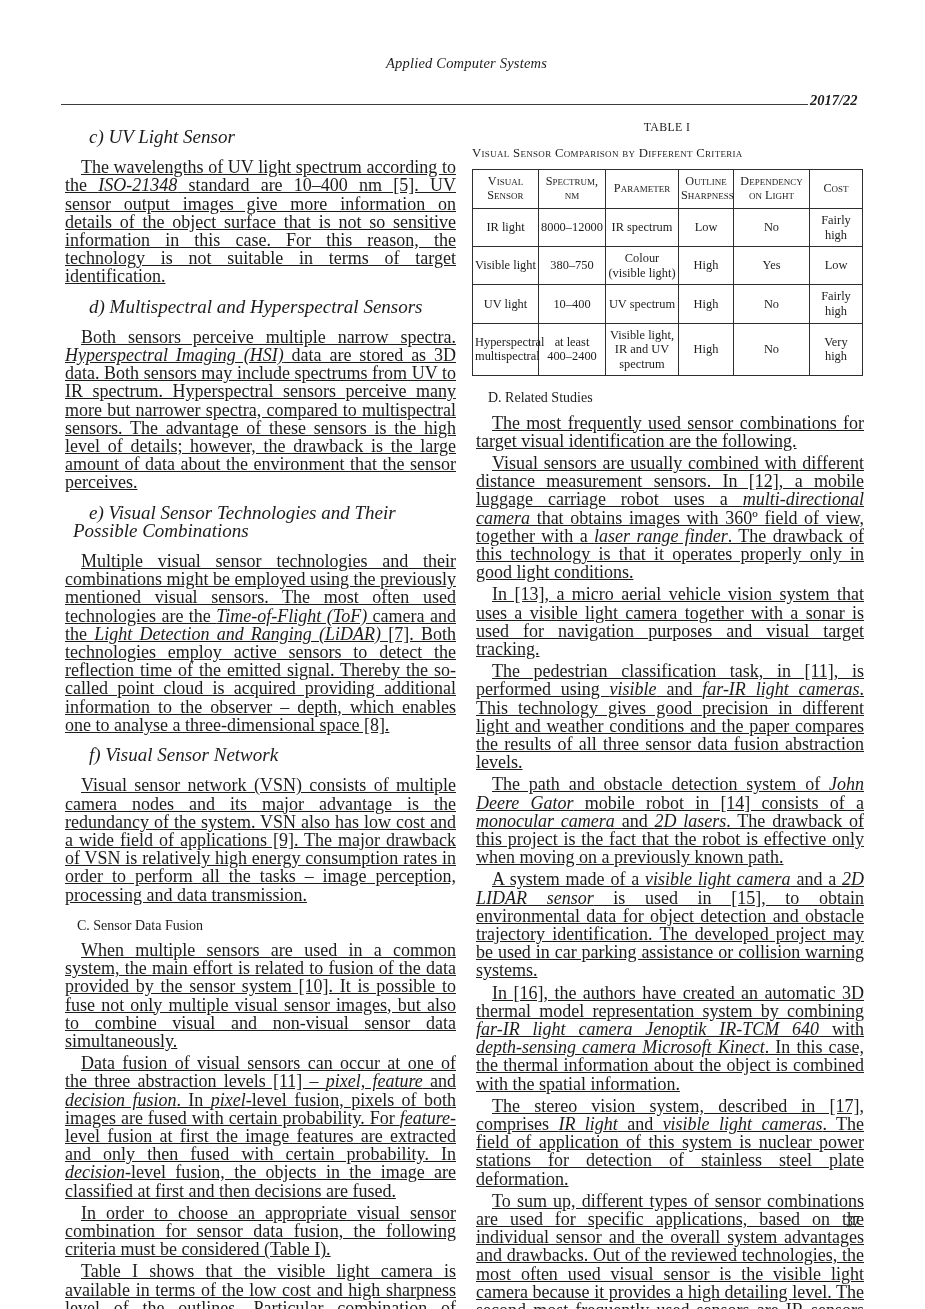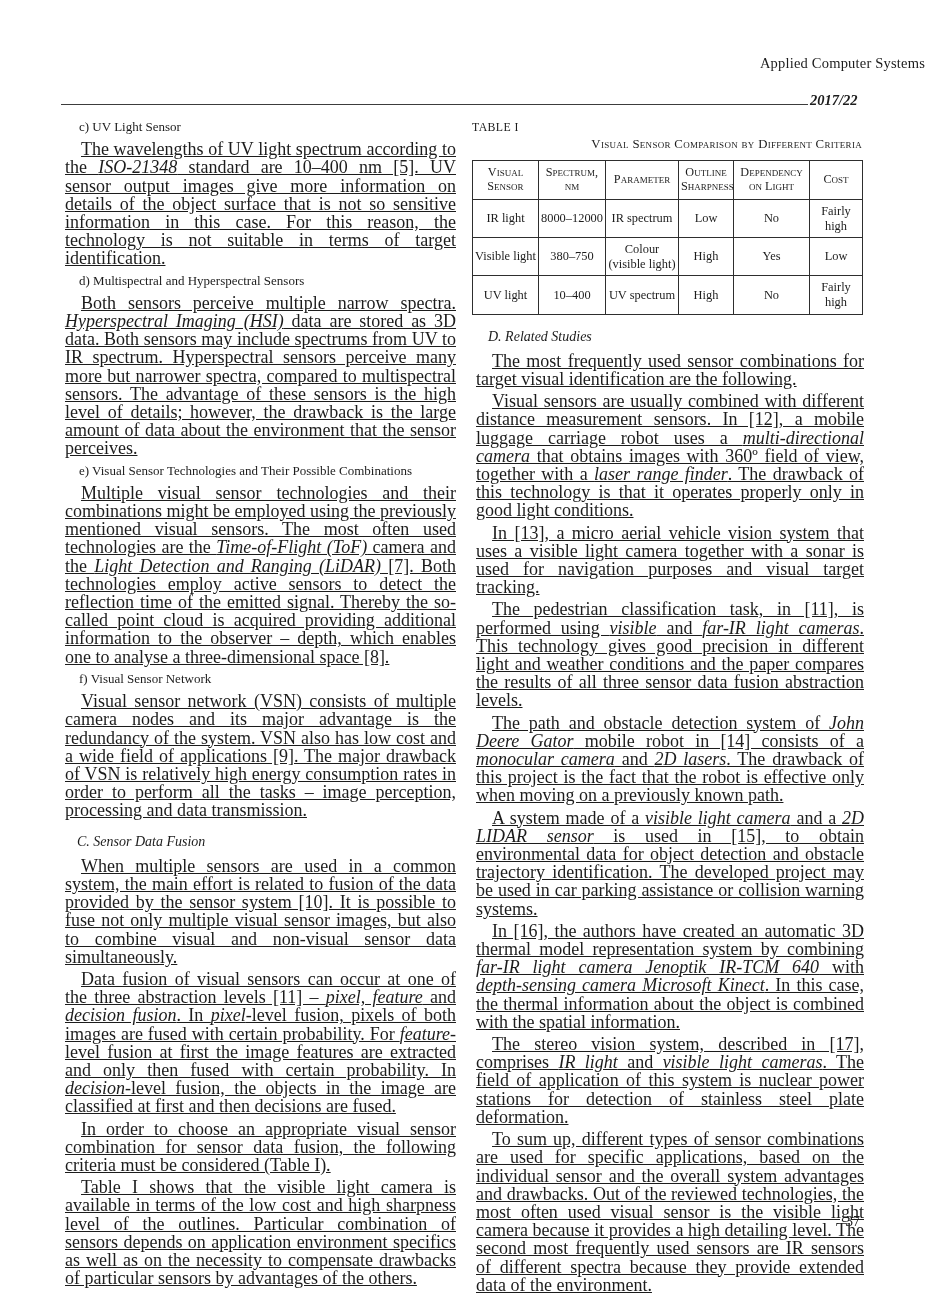--- a/index.html
+++ b/index.html
@@ -7,58 +7,59 @@
     position:relative;
     width:925px;height:1309px;
     background:#ffffff;
     font-family:"Liberation Serif", serif;
     color:#1c1c1c;
     overflow:hidden;
   }
   
   .journal-title{
     position:absolute;top:55px;left:8px;right:0;
-    text-align:right;
+    text-align:center;
+    font-style:italic;
     font-size:14.5px;
     letter-spacing:.2px;
   }
   .header-rule{
     position:absolute;top:104px;left:61px;width:747px;
     border-top:1.4px solid #3c3c3c;
   }
   .issue-label{
     position:absolute;top:92px;left:810px;width:60px;
     font-style:italic;font-weight:bold;font-size:14.5px;
   }
   
   .col-left{position:absolute;left:61px;top:116px;width:399px;}
   .col-right{position:absolute;left:472px;top:116px;width:396px;}
   .para{
     margin:4px;
     font-size:18px;line-height:18.2px;
     text-align:justify;text-indent:16px;text-decoration:underline;
   }
   .subhead{
-    margin:2px;
-    font-size:13px;line-height:18.2px;
-    text-indent:16px;
+    margin:12px;
+    font-size:19px;line-height:18.2px;
+    font-style:italic;text-indent:16px;
   }
   .sechead{
     margin:13px 0 6px 0;
     font-size:14px;line-height:18.2px;
-    font-style:italic;text-indent:16px;
+    text-indent:16px;
   }
   
   .tbl-caption{
-    margin:4px 0 2px 0;width:390px;
-    text-align:left;font-size:11.8px;letter-spacing:.4px;
+    margin:4px 0 11px 0;width:390px;
+    text-align:center;font-size:11.8px;letter-spacing:.4px;
   }
   .tbl-subtitle{
     margin:0 0 8px 0;width:390px;
-    text-align:right;font-variant:small-caps;font-size:12.8px;letter-spacing:.3px;
+    text-align:left;font-variant:small-caps;font-size:12.8px;letter-spacing:.3px;
   }
   table.sensor-table{
     width:390px;border-collapse:collapse;table-layout:fixed;
     margin:0 0 6px 0;
   }
   table.sensor-table th, table.sensor-table td{
     border:1.2px solid #2e2e2e;
     text-align:center;vertical-align:middle;
     padding:4px 2px;
   }
@@ -148,20 +149,28 @@
             <td>Low</td>
           </tr>
           <tr>
             <td>UV light</td>
             <td>10–400</td>
             <td>UV spectrum</td>
             <td>High</td>
             <td>No</td>
             <td>Fairly high</td>
           </tr>
+          <tr>
+            <td>Hyperspectral multispectral</td>
+            <td>at least 400–2400</td>
+            <td>Visible light, IR and UV spectrum</td>
+            <td>High</td>
+            <td>No</td>
+            <td>Very high</td>
+          </tr>
         </tbody>
     </table>
     <div>
         <div class="sechead">D. Related Studies</div>
         <p class="para">The most frequently used sensor combinations for target visual identification are the following.</p>
         <p class="para">Visual sensors are usually combined with different distance measurement sensors. In [12], a mobile luggage carriage robot uses a <i>multi-directional camera</i> that obtains images with 360º field of view, together with a <i>laser range finder</i>. The drawback of this technology is that it operates properly only in good light conditions.</p>
         <p class="para">In [13], a micro aerial vehicle vision system that uses a visible light camera together with a sonar is used for navigation purposes and visual target tracking.</p>
         <p class="para">The pedestrian classification task, in [11], is performed using <i>visible</i> and <i>far-IR light cameras</i>. This technology gives good precision in different light and weather conditions and the paper compares the results of all three sensor data fusion abstraction levels.</p>
         <p class="para">The path and obstacle detection system of <i>John Deere Gator</i> mobile robot in [14] consists of a <i>monocular camera</i> and <i>2D lasers</i>. The drawback of this project is the fact that the robot is effective only when moving on a previously known path.</p>
         <p class="para">A system made of a <i>visible light camera</i> and a <i>2D LIDAR sensor</i> is used in [15], to obtain environmental data for object detection and obstacle trajectory identification. The developed project may be used in car parking assistance or collision warning systems.</p>

